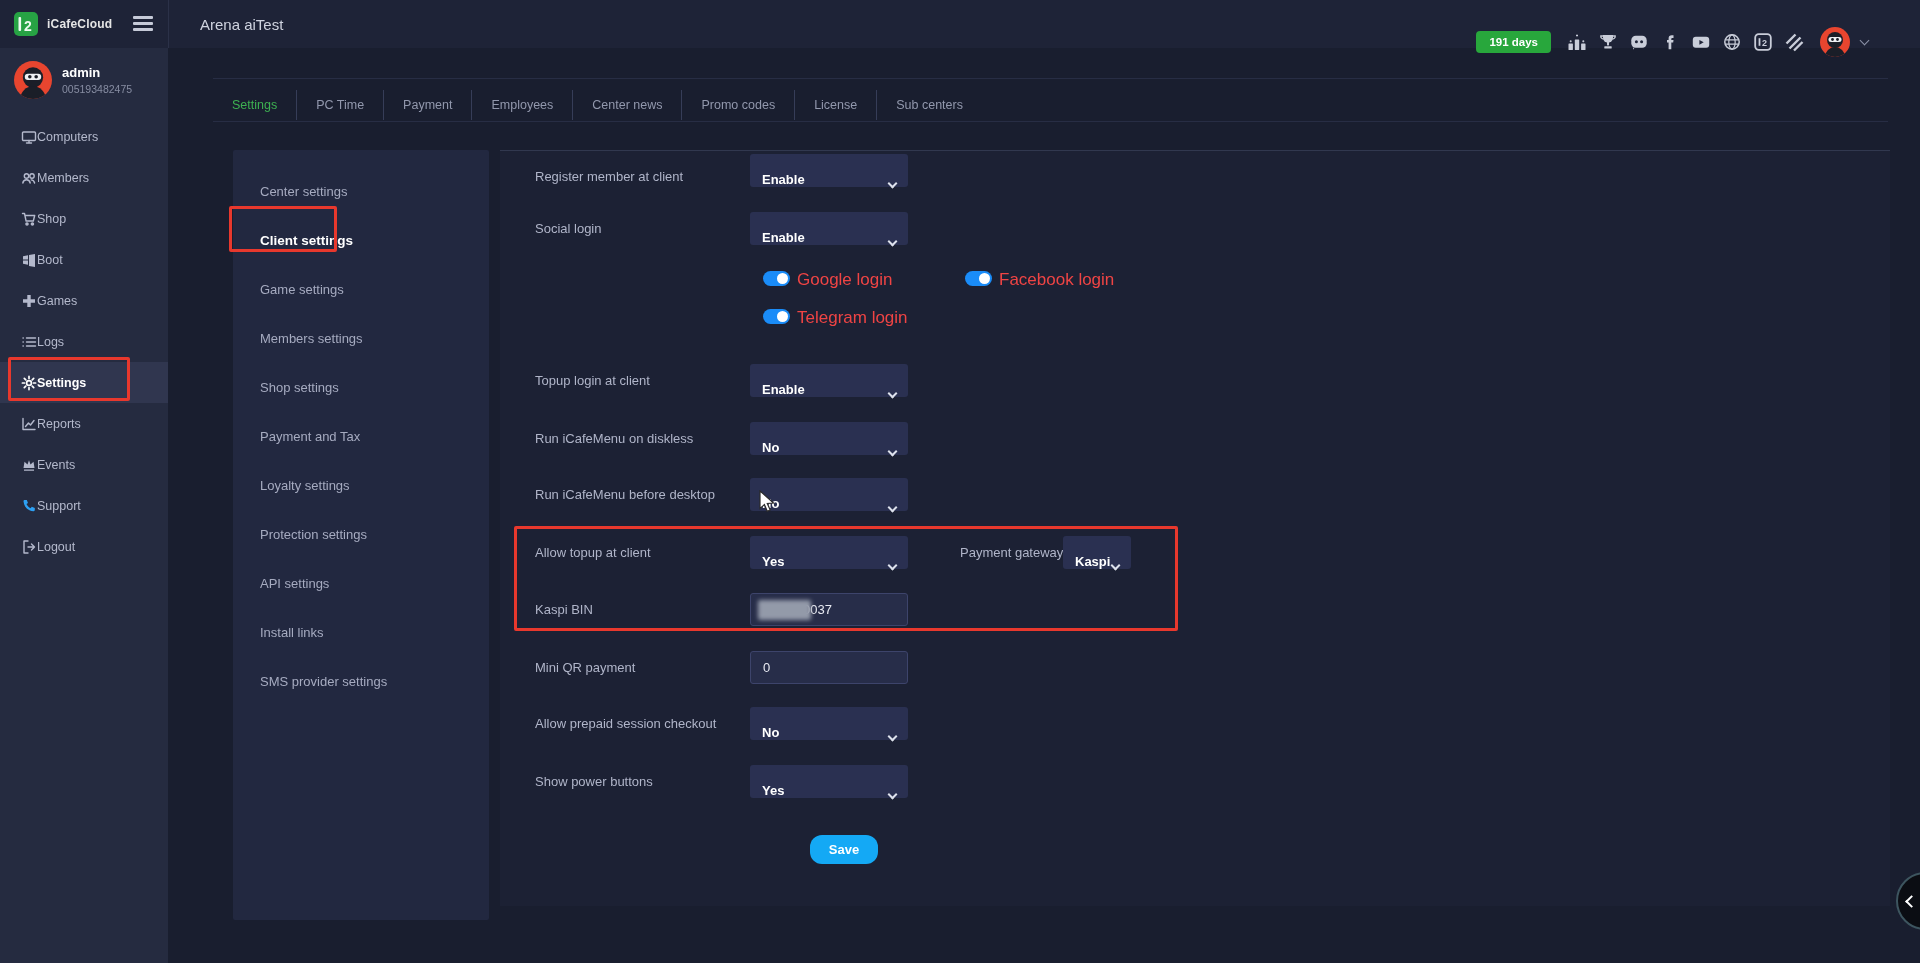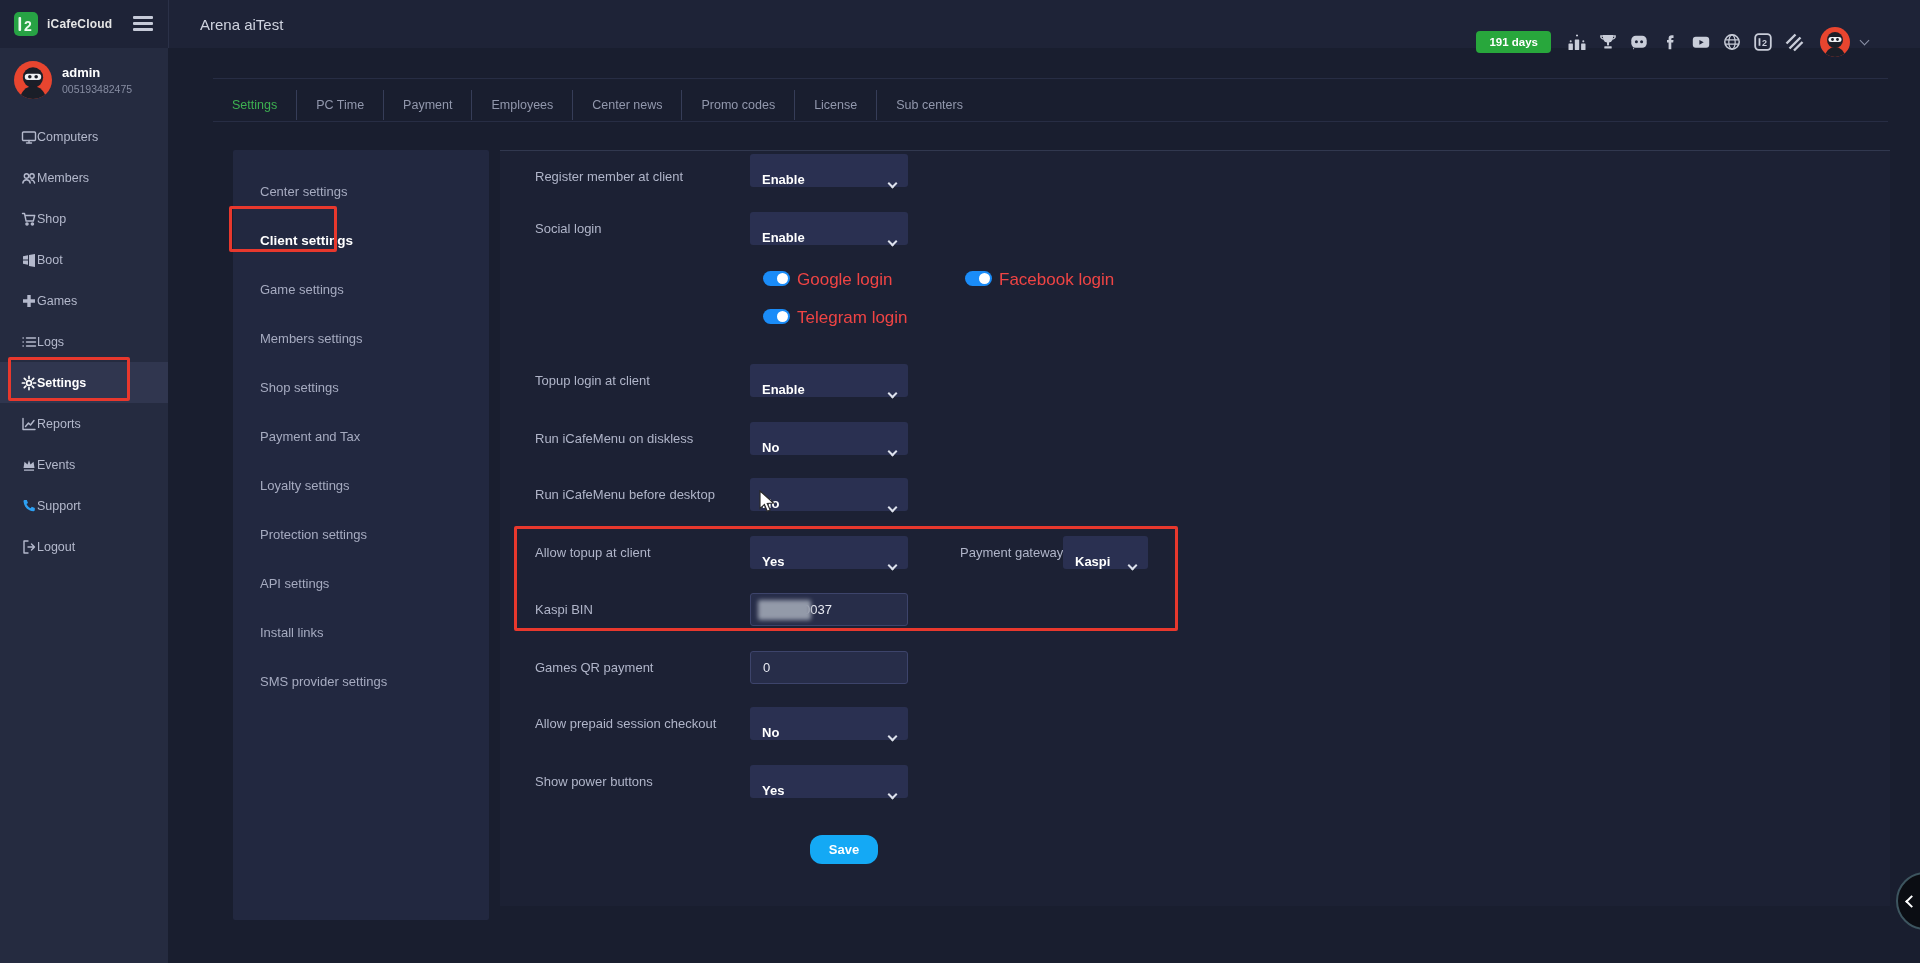--- a/index.html
+++ b/index.html
@@ -44,21 +44,21 @@
 
   .settings-nav { position:absolute; left:53px; top:102px; width:256px; height:770px; background:#222840; border-radius:2px; padding-top:17px;margin-left:12px; }
   .snav-item { height:49px; display:flex; align-items:center; padding-left:27px; font-size:13px; color:#a6abc0; cursor:pointer; }
   .snav-item.active { color:#fff; font-weight:bold; font-size:13.5px; }
 
   .form-panel { position:absolute; left:332px; top:102px; width:1390px; height:756px; background:#1c2134; border-top:1px solid #31384f; }
   .flabel { position:absolute; left:35px; width:250px; font-size:13px; color:#b0b5c9; line-height:16px; }
   .select { position:absolute; left:250px; width:158px; height:33px; background:#2a3051; border-radius:3px; display:flex; align-items:flex-end; justify-content:space-between; padding:0 12px; font-size:13px; font-weight:bold; color:#fff; cursor:pointer; }
   .select .chev { width:7px; height:7px; border-right:2px solid #dde1ec; border-bottom:2px solid #dde1ec; transform:rotate(45deg); margin-top:-4px; flex:none; }
   .pg-label { position:absolute; left:460px; width:110px; font-size:13px; color:#b0b5c9; line-height:16px; }
-  .pg-select { left:563px; width:85px; }
+  .pg-select { left:563px; width:68px; }
   .tinput { position:absolute; left:250px; width:158px; height:33px; background:#272d49; border:1px solid #3d446b; border-radius:3px; display:flex; align-items:center; padding:0 12px; font-size:13px; color:#e8eaf2; cursor:text; }
   .blur-patch { position:absolute; left:7px; top:6px; width:53px; height:20px; background:#939aa9; border-radius:2px; filter:blur(2px); }
   .bin-text { margin-left:40px; }
   .toggle { position:absolute; width:27px; height:15px; border-radius:8px; background:#1a8cf8; cursor:pointer; }
   .toggle .knob { position:absolute; right:2px; top:2px; width:11px; height:11px; border-radius:50%; background:#fff; }
   .tlabel { position:absolute; font-size:17px; color:#ef4444; line-height:15px; }
   .save-btn { position:absolute; left:310px; top:684px; width:68px; height:29px; background:#14a9f5; border:none; border-radius:12px; color:#fff; font-size:13px; font-weight:bold; cursor:pointer; font-family:inherit; }
 
   
   .hl-box { position:absolute; border:3px solid #e8382d; border-radius:2px; z-index:8; pointer-events:none; }
@@ -359,21 +359,21 @@
       <span>Kaspi</span>
         <span class="chev"></span>
     </div>
 
     <div class="flabel" style="top:451px">Kaspi BIN</div>
     <div class="tinput" style="top:442px">
       <span class="blur-patch"></span>
       <span class="bin-text">0037</span>
     </div>
 
-    <div class="flabel" style="top:509px">Games QR payment</div>
+    <div class="flabel" style="top:509px">Mini QR payment</div>
     <div class="tinput" style="top:500px">
       <span>0</span>
     </div>
 
     <div class="flabel" style="top:565px">Allow prepaid session checkout</div>
     <div class="select" style="top:556px">
       <span>No</span>
         <span class="chev"></span>
     </div>
 

